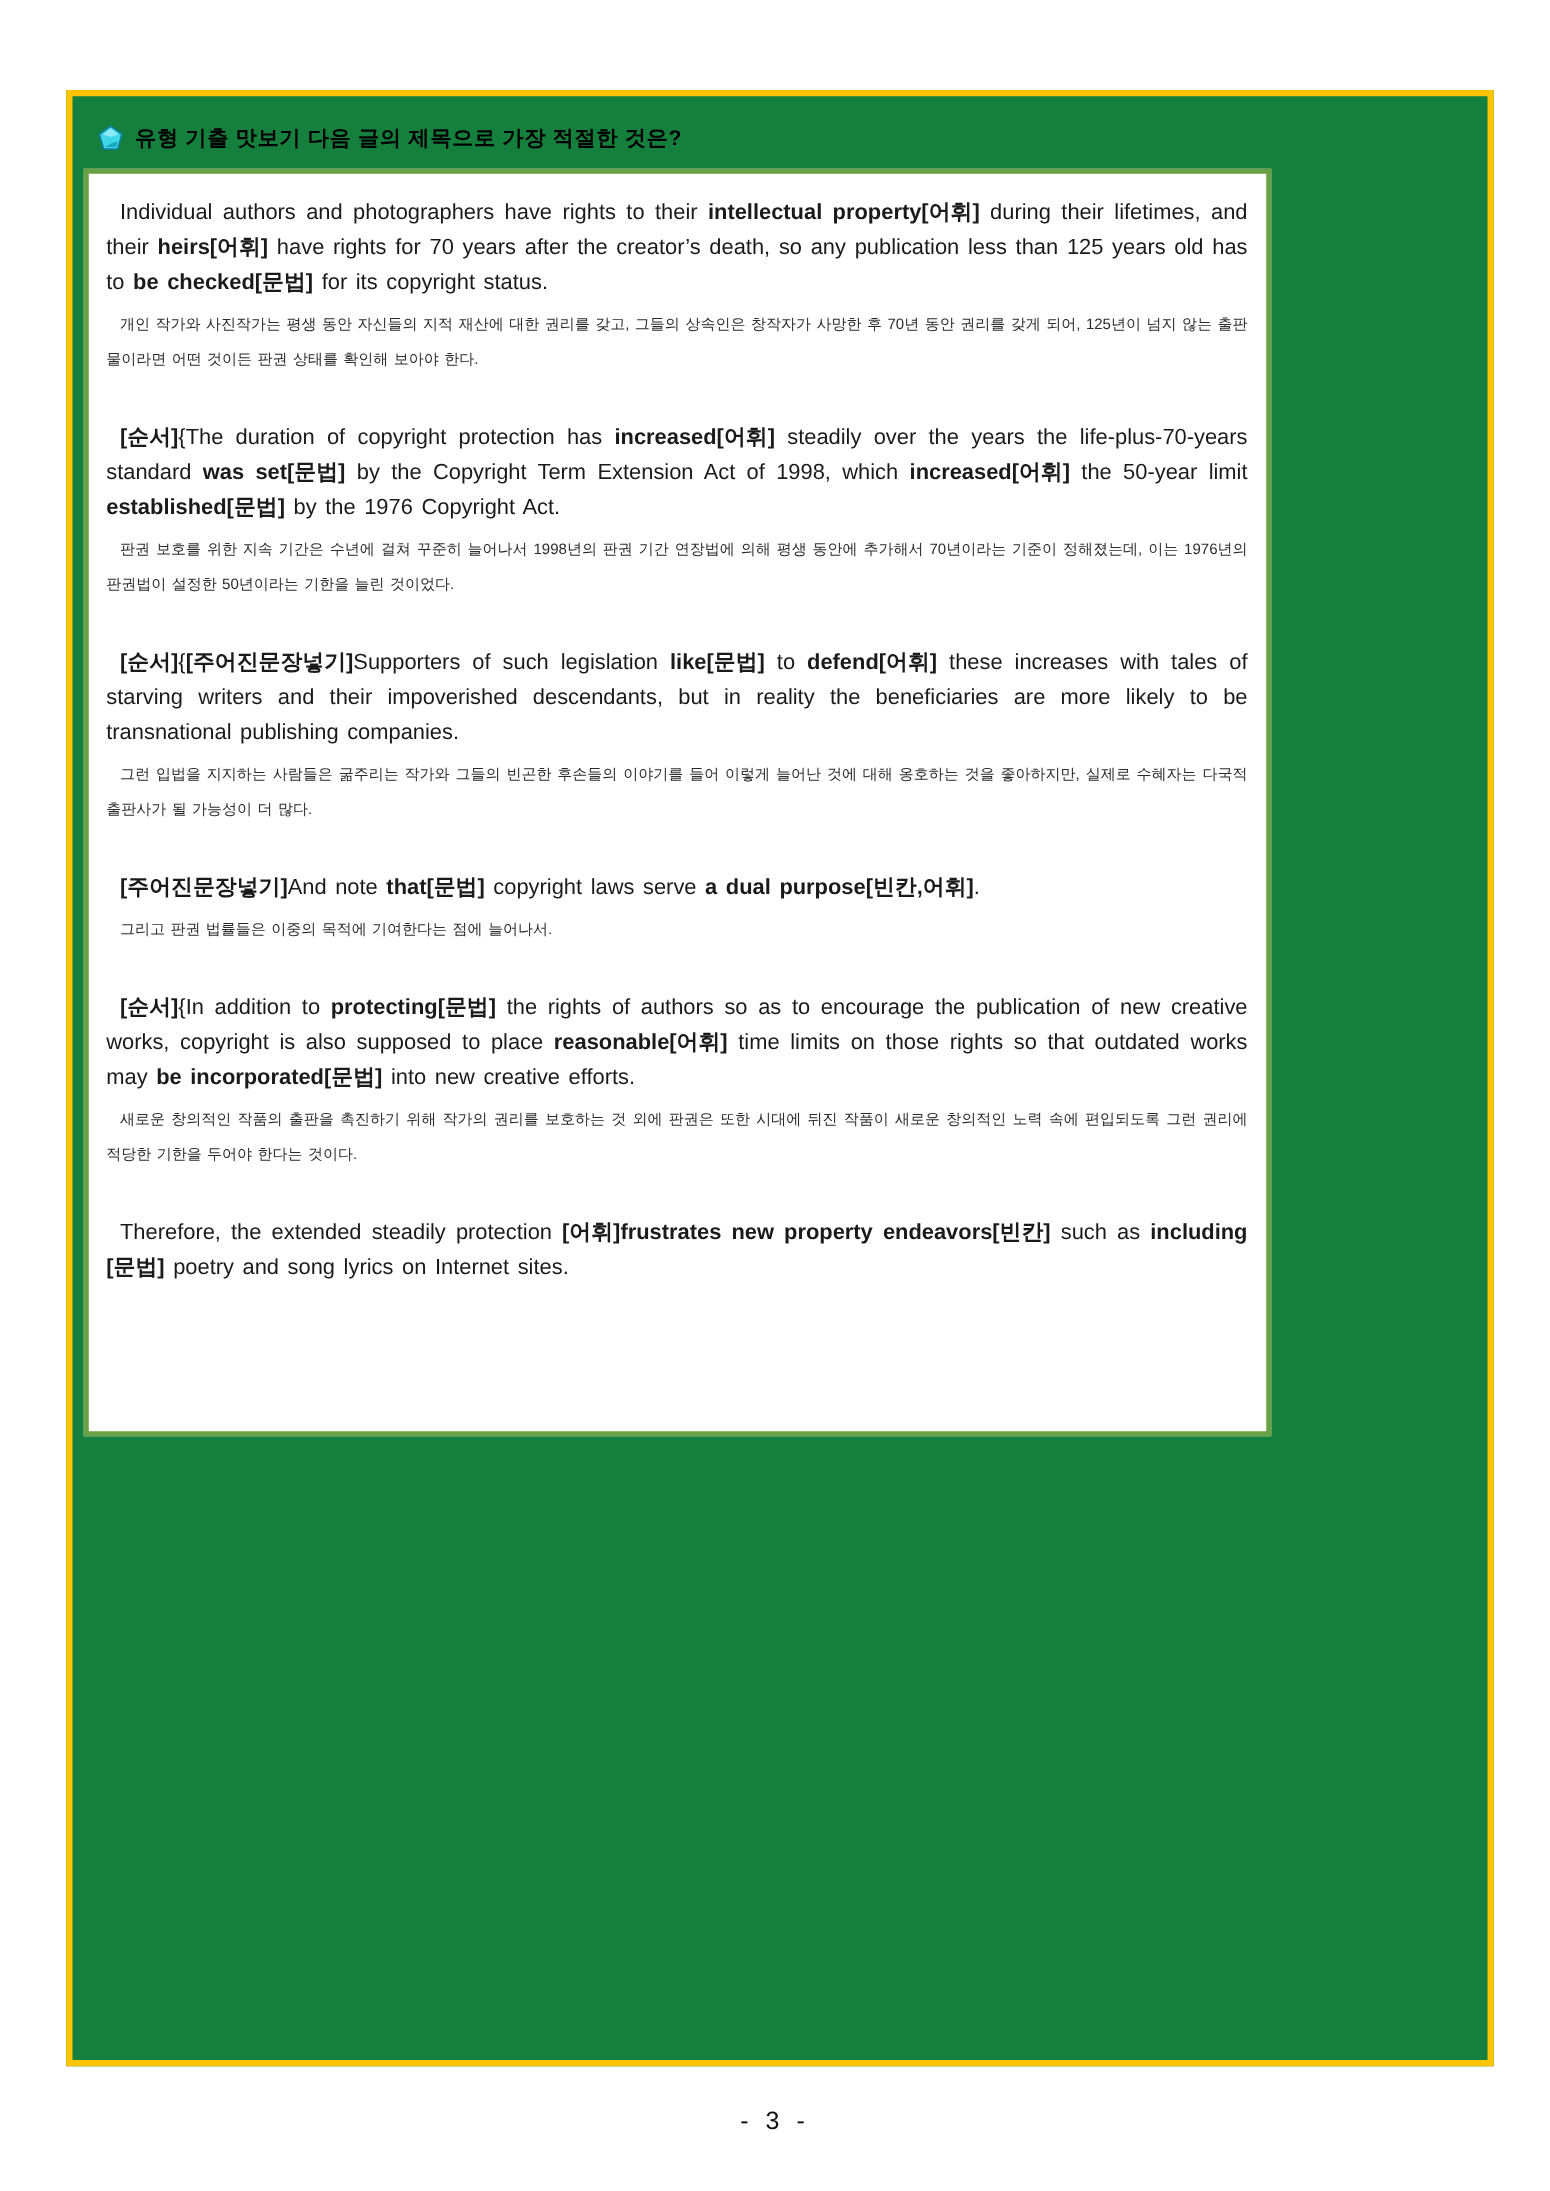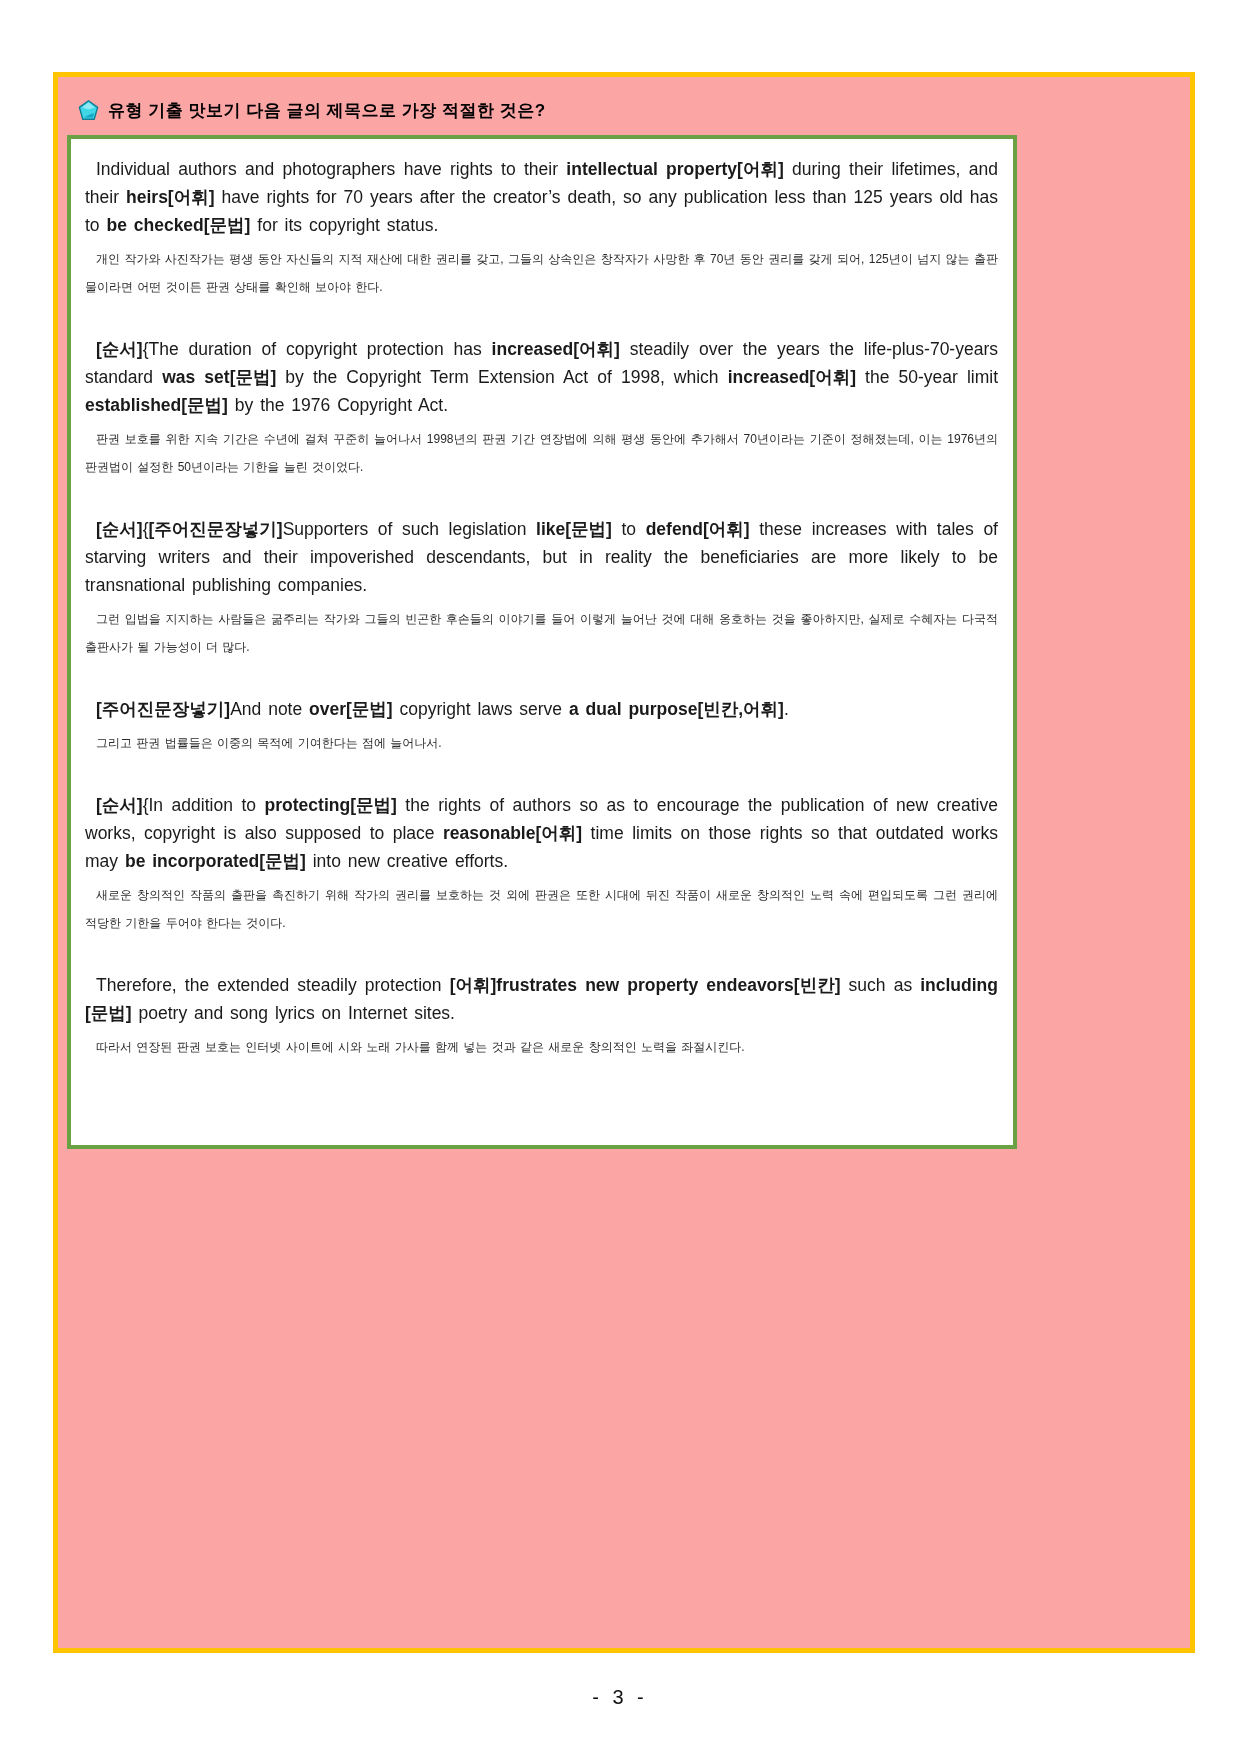--- a/index.html
+++ b/index.html
@@ -9,21 +9,21 @@
     font-family: "Liberation Sans", "DejaVu Sans", sans-serif;
     color: #141414;
   }
   body { position: relative; height: 1753px; overflow: hidden; }
 
   .frame {
     position: absolute;
     left: 53px; top: 72px;
     width: 1142px; height: 1581px;
     border: 5px solid #FFC400;
-    background: #fca5a5;
+    background: #15803d;
   }
 
   .header {
     display: flex;
     align-items: center;
     gap: 9px;
     padding: 22px 0 0 20px;
   }
   .gem { display: inline-flex; width: 21px; height: 21px; flex: 0 0 auto; }
   .header-title {
@@ -103,30 +103,29 @@
       <p class="en"><span class="seg b">[순서]</span><span class="seg">{The duration of copyright protection has </span><span class="seg b">increased[어휘]</span><span class="seg"> steadily over the years the life-plus-70-years standard </span><span class="seg b">was set[문법]</span><span class="seg"> by the Copyright Term Extension Act of 1998, which </span><span class="seg b">increased[어휘]</span><span class="seg"> the 50-year limit </span><span class="seg b">established[문법]</span><span class="seg"> by the 1976 Copyright Act.</span></p>
       <p class="kr">판권 보호를 위한 지속 기간은 수년에 걸쳐 꾸준히 늘어나서 1998년의 판권 기간 연장법에 의해 평생 동안에 추가해서 70년이라는 기준이 정해졌는데, 이는 1976년의 판권법이 설정한 50년이라는 기한을 늘린 것이었다.</p>
     </section>
 
     <section class="block">
       <p class="en"><span class="seg b">[순서]</span><span class="seg">{</span><span class="seg b">[주어진문장넣기]</span><span class="seg">Supporters of such legislation </span><span class="seg b">like[문법]</span><span class="seg"> to </span><span class="seg b">defend[어휘]</span><span class="seg"> these increases with tales of starving writers and their impoverished descendants, but in reality the beneficiaries are more likely to be transnational publishing companies.</span></p>
       <p class="kr">그런 입법을 지지하는 사람들은 굶주리는 작가와 그들의 빈곤한 후손들의 이야기를 들어 이렇게 늘어난 것에 대해 옹호하는 것을 좋아하지만, 실제로 수혜자는 다국적 출판사가 될 가능성이 더 많다.</p>
     </section>
 
     <section class="block">
-      <p class="en"><span class="seg b">[주어진문장넣기]</span><span class="seg">And note </span><span class="seg b">over[문법]</span><span class="seg"> copyright laws serve </span><span class="seg b">a dual purpose[빈칸,어휘]</span><span class="seg">.</span></p>
+      <p class="en"><span class="seg b">[주어진문장넣기]</span><span class="seg">And note </span><span class="seg b">that[문법]</span><span class="seg"> copyright laws serve </span><span class="seg b">a dual purpose[빈칸,어휘]</span><span class="seg">.</span></p>
       <p class="kr">그리고 판권 법률들은 이중의 목적에 기여한다는 점에 늘어나서.</p>
     </section>
 
     <section class="block">
       <p class="en"><span class="seg b">[순서]</span><span class="seg">{In addition to </span><span class="seg b">protecting[문법]</span><span class="seg"> the rights of authors so as to encourage the publication of new creative works, copyright is also supposed to place </span><span class="seg b">reasonable[어휘]</span><span class="seg"> time limits on those rights so that outdated works may </span><span class="seg b">be incorporated[문법]</span><span class="seg"> into new creative efforts.</span></p>
       <p class="kr">새로운 창의적인 작품의 출판을 촉진하기 위해 작가의 권리를 보호하는 것 외에 판권은 또한 시대에 뒤진 작품이 새로운 창의적인 노력 속에 편입되도록 그런 권리에 적당한 기한을 두어야 한다는 것이다.</p>
     </section>
 
     <section class="block">
       <p class="en"><span class="seg">Therefore, the extended steadily protection </span><span class="seg b">[어휘]frustrates new property endeavors[빈칸]</span><span class="seg"> such as </span><span class="seg b">including [문법]</span><span class="seg"> poetry and song lyrics on Internet sites.</span></p>
-      <p class="kr">따라서 연장된 판권 보호는 인터넷 사이트에 시와 노래 가사를 함께 넣는 것과 같은 새로운 창의적인 노력을 좌절시킨다.</p>
     </section>
 
   </div>
 </div>
 
 <div class="footer">- 3 -</div>
 
 </body></html>

